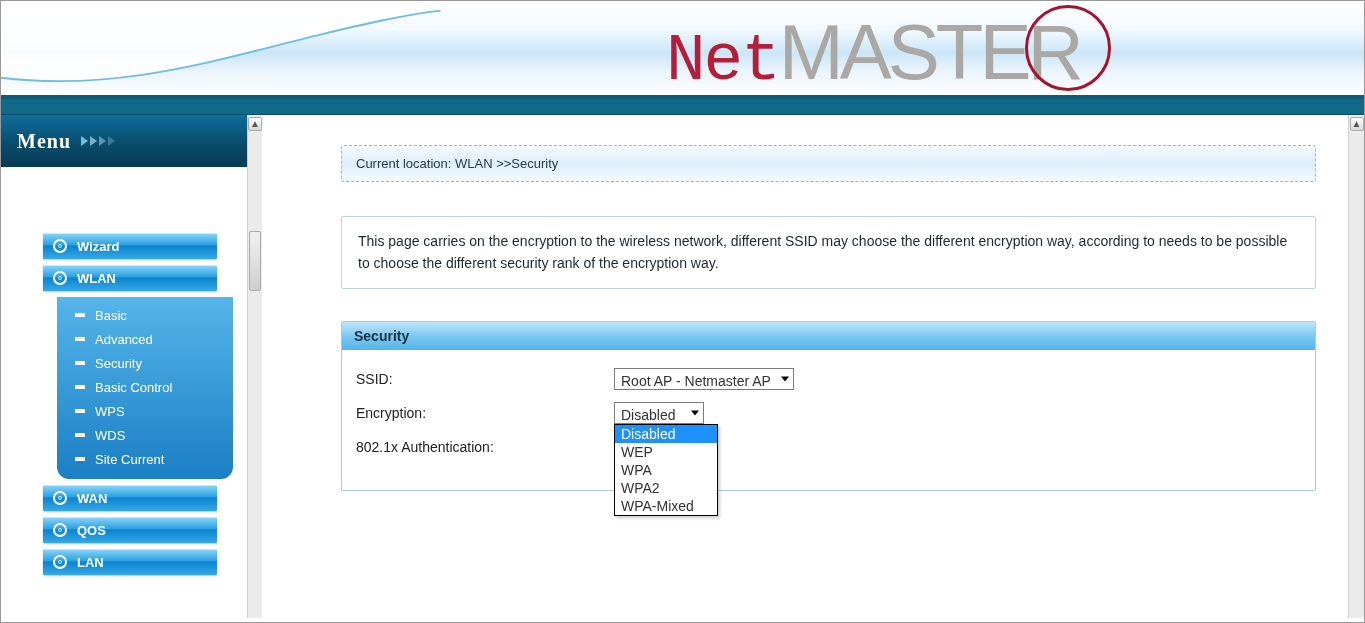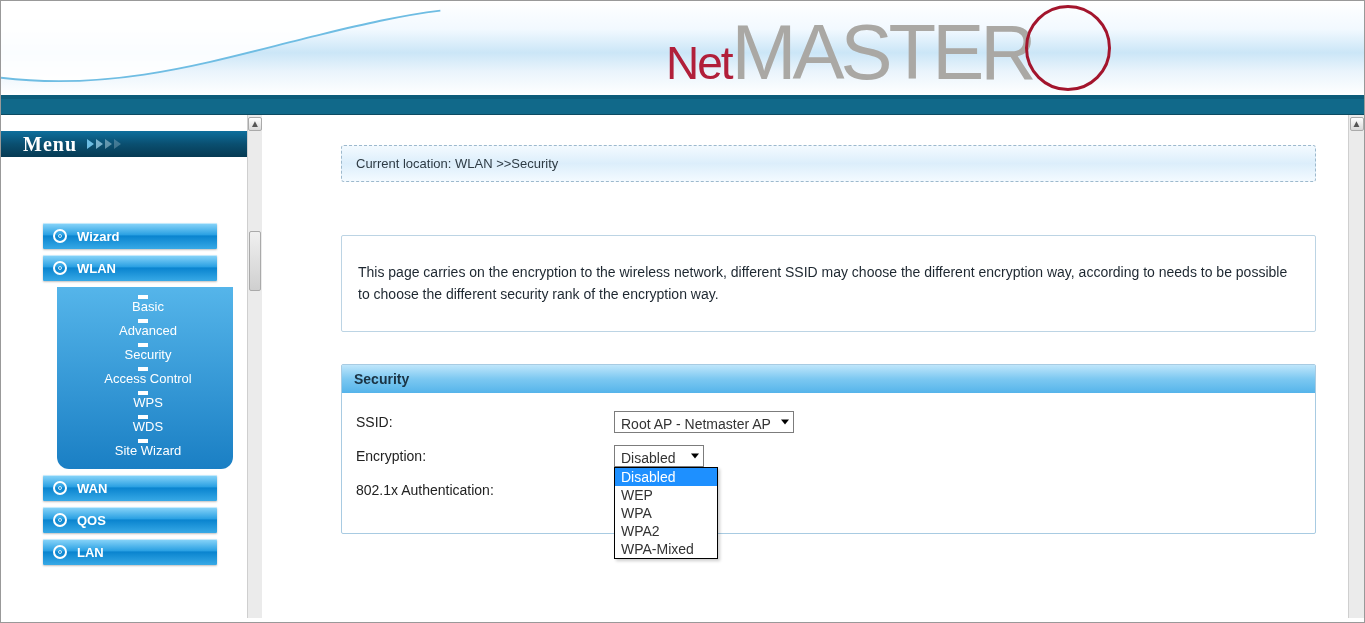--- a/index.html
+++ b/index.html
@@ -9,21 +9,21 @@
   
   .banner {
     position:relative;
     height:98px;
     background: linear-gradient(to bottom, #ffffff 0%, #f2f9ff 30%, #cbe6f7 55%, #eaf4fc 75%, #ffffff 100%);
     border-bottom:4px solid #0d5c7a;
     overflow:hidden;
   }
   .banner .swoosh { position:absolute; left:0; top:0; width:100%; height:100%; pointer-events:none; }
   .brand { position:absolute; left:665px; top:6px; white-space:nowrap; }
-  .brand .net   { font-family:Liberation Sans, sans-serif; font-size:46px; color:#b11f3a; letter-spacing:-2px; }
+  .brand .net   { font-family:Liberation Mono, monospace; font-size:66px; color:#b11f3a; letter-spacing:-2px; }
   .brand .master{ font-family:Arial, sans-serif; font-size:78px; font-weight:400; color:#aaa8a4; letter-spacing:-4px;margin-top:16px; }
   .brand-ring {
     position:absolute;
     left:1024px; top:4px;
     width:86px; height:86px;
     border:3px solid #a3152d;
     border-radius:50%;
     pointer-events:none;
   }
   .teal-strip { height:16px; background:#11698a; border-bottom:1px solid #0c4b62; }
@@ -58,30 +58,29 @@
   }
   .scroll-thumb {
     width:12px; height:60px;
     background:linear-gradient(#f0f0f0,#cfcfcf);
     border:1px solid #aaa;
     border-radius:2px;
     cursor:pointer;
   }
 
   .menu-hdr {
-    height:26px;
+    height:52px;
     background: linear-gradient(to bottom,#0e6f9d 0%, #0a4f70 50%, #063a53 100%);
     color:#fff;
     font-weight:bold;
     font-size:20px;
     display:flex; align-items:center;
-    padding-left:22px;
+    padding-left:16px;
     letter-spacing:1px;
     font-family:Georgia, "Times New Roman", serif;
-    margin-top:16px;
   }
   .menu-hdr .chevs { margin-left:10px; display:flex; gap:2px; }
   .menu-hdr .chevs span{
     display:inline-block; width:0;height:0;
     border-top:5px solid transparent;
     border-bottom:5px solid transparent;
     border-left:7px solid #6dbde3;
   }
   .menu-hdr .chevs span:nth-child(2){opacity:.7;border-left-color:#a9dcf2;}
   .menu-hdr .chevs span:nth-child(3){opacity:.45;border-left-color:#cfeaf7;}
@@ -111,21 +110,20 @@
   .nav-sub {
     display:flex; align-items:center;
     height:24px;
     margin-left:56px;
     width:150px;
     color:#ffffff;
     font-size:13px;
     cursor:pointer;
     padding:2px 0 2px 4px;
     background: linear-gradient(to right, rgba(22,120,183,.0) 0%, rgba(22,120,183,.0) 100%);
-    flex-direction: column;
   }
   .nav-sub .dash-icon{
     width:10px;height:4px;background:#fff;margin-right:10px;display:inline-block;
   }
   .nav-sub-group{
     background: linear-gradient(to bottom,#55b5ea 0%, #1a7fc4 100%);
     margin:0 0 0 42px;
     width:176px;
     border-radius:0 0 12px 12px;
     padding:6px 0 8px 0;
@@ -147,24 +145,24 @@
     border:1px dashed #9db9cd;
     border-radius:3px;
     background: linear-gradient(to bottom,#f3faff 0%, #dceefb 50%, #f3faff 100%);
     padding:10px 14px;
     font-size:13px;
     color:#2e3b44;
     font-weight:normal;
   }
 
   .desc-box{
-    margin-top:53px;
+    margin-top:34px;
     border:1px solid #bcd4e4;
     border-radius:2px;
-    padding:26px 16px;
+    padding:14px 16px;
     font-size:14px;
     line-height:1.55;
     color:#1d2730;
   }
 
   .panel{
     margin-top:32px;
     border:1px solid #a8cbe2;
     border-radius:2px;
   }
@@ -264,33 +262,33 @@
           <div class="nav-sub">
             <span class="dash-icon"></span>
             <span>Advanced</span>
           </div>
           <div class="nav-sub">
             <span class="dash-icon"></span>
             <span>Security</span>
           </div>
           <div class="nav-sub">
             <span class="dash-icon"></span>
-            <span>Access Control</span>
+            <span>Basic Control</span>
           </div>
           <div class="nav-sub">
             <span class="dash-icon"></span>
             <span>WPS</span>
           </div>
           <div class="nav-sub">
             <span class="dash-icon"></span>
             <span>WDS</span>
           </div>
           <div class="nav-sub">
             <span class="dash-icon"></span>
-            <span>Site Wizard</span>
+            <span>Site Current</span>
           </div>
         </div>
 
         <div class="nav-pill">
           <span class="radio-icon"></span>
           <span>WAN</span>
         </div>
         <div class="nav-pill">
           <span class="radio-icon"></span>
           <span>QOS</span>

